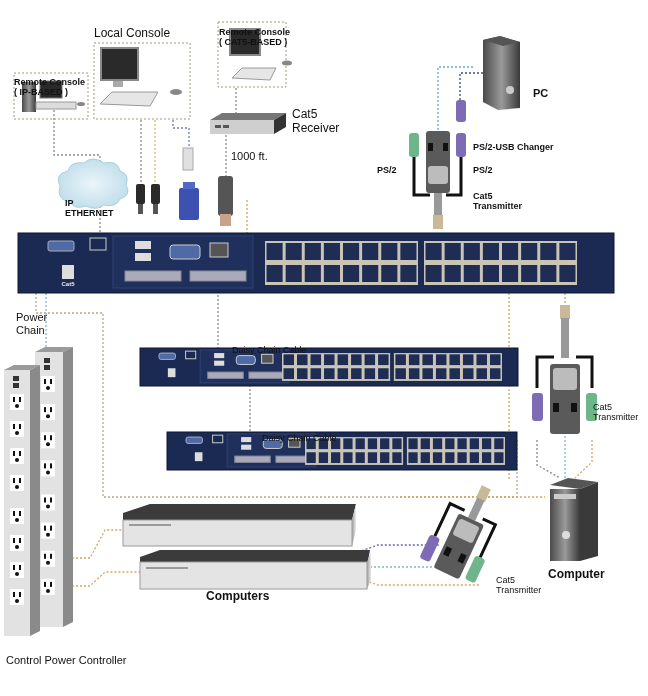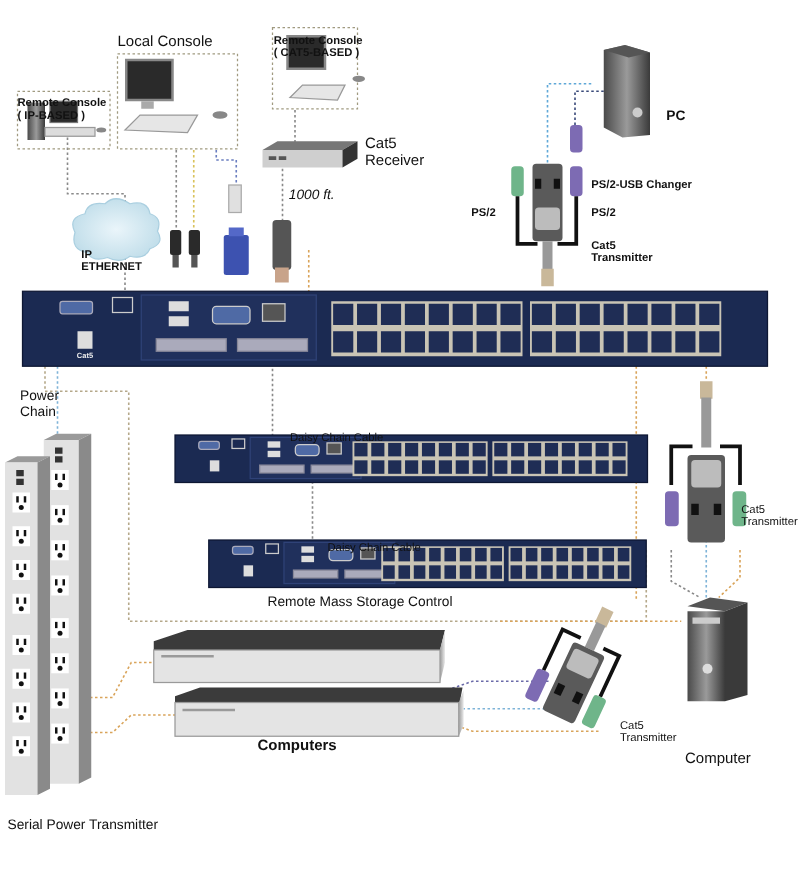--- a/index.html
+++ b/index.html
@@ -449,21 +449,21 @@
   </div>
   <div class="lbl lg" style="left:94px;top:27px;">Local Console</div>
   <div class="lbl bold sm" style="left:219px;top:-1px;">
     <div>Remote Console</div>
     <div>( CAT5-BASED )</div>
   </div>
   <div class="lbl lg" style="left:292px;top:108px;">
     <div>Cat5</div>
     <div>Receiver</div>
   </div>
-  <div class="lbl md" style="left:231px;top:150px;font-style:italic;">1000 ft.</div>
+  <div class="lbl md" style="left:231px;top:150px;">1000 ft.</div>
   <div class="lbl bold sm" style="left:65px;top:170px;width:50px;">
     <div>IP</div>
     <div>ETHERNET</div>
   </div>
   <div class="lbl bold xl" style="left:533px;top:87px;">PC</div>
   <div class="lbl bold sm" style="left:473px;top:114px;">PS/2-USB Changer</div>
   <div class="lbl bold sm" style="left:377px;top:137px;">PS/2</div>
   <div class="lbl bold sm" style="left:473px;top:137px;">PS/2</div>
   <div class="lbl bold sm" style="left:473px;top:163px;">
     <div>Cat5</div>
@@ -472,21 +472,20 @@
   <div class="lbl md" style="left:16px;top:311px;">
     <div>Power</div>
     <div>Chain</div>
   </div>
   <div class="lbl sm" style="left:232px;top:317px;">Daisy Chain Cable</div>
   <div class="lbl sm" style="left:262px;top:405px;">Daisy Chain Cable</div>
   <div class="lbl sm" style="left:593px;top:374px;">
     <div>Cat5</div>
     <div>Transmitter</div>
   </div>
-  <div class="lbl md" style="left:214px;top:476px;">Remote Mass Storage Control</div>
   <div class="lbl sm" style="left:496px;top:547px;">
     <div>Cat5</div>
     <div>Transmitter</div>
   </div>
-  <div class="lbl lg" style="left:548px;top:600px;">Computer</div>
+  <div class="lbl lg" style="left:548px;top:568px;font-weight:bold;">Computer</div>
   <div class="lbl lg" style="left:206px;top:590px;font-weight:bold;">Computers</div>
-  <div class="lbl md" style="left:6px;top:654px;">Serial Power Transmitter</div>
+  <div class="lbl md" style="left:6px;top:654px;">Control Power Controller</div>
 </div>
 
 </body></html>

